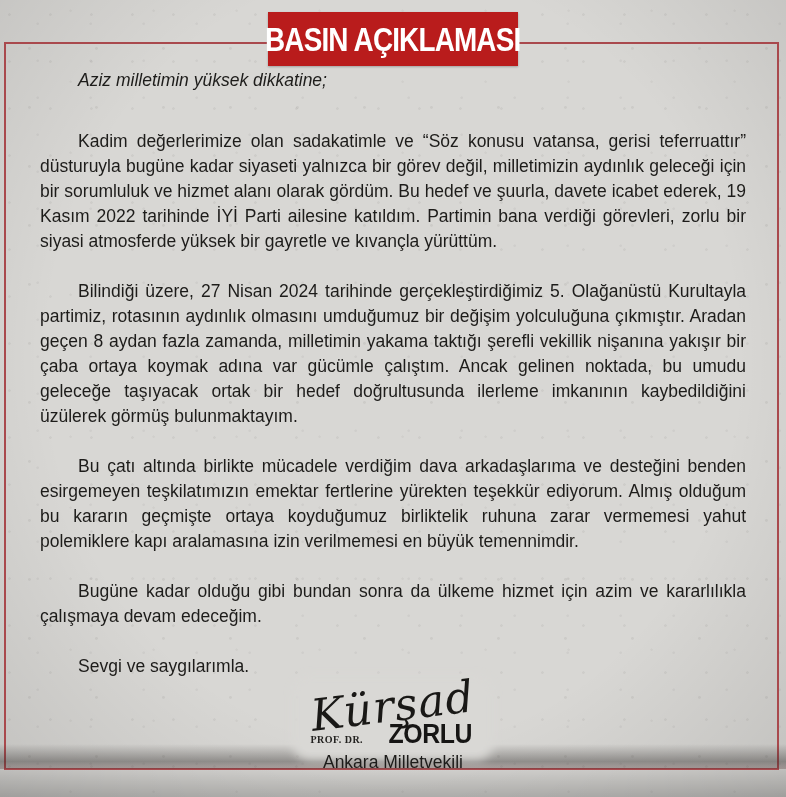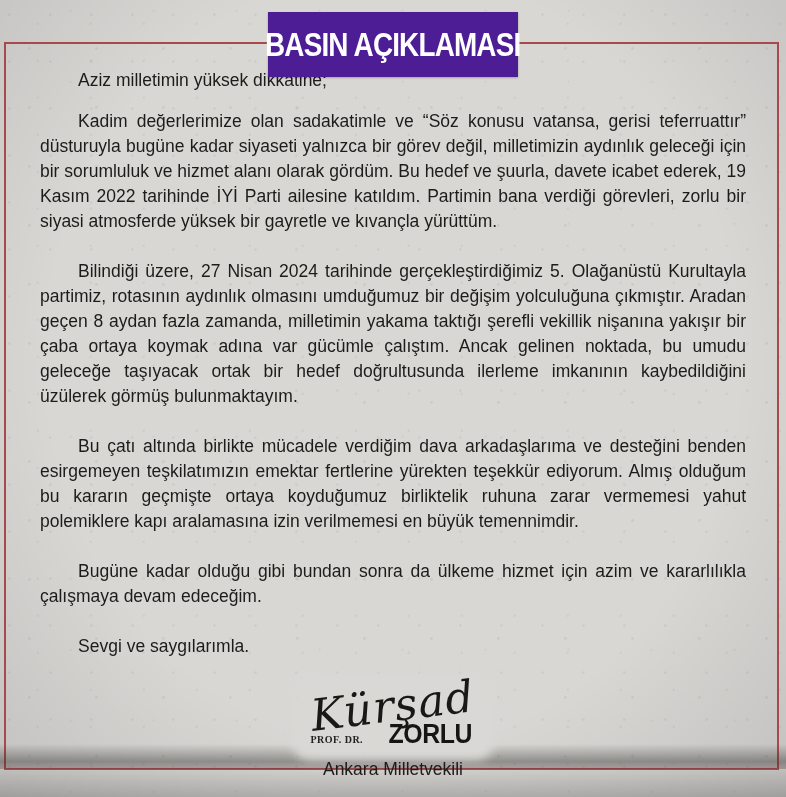--- a/index.html
+++ b/index.html
@@ -25,22 +25,22 @@
     position:absolute;inset:0;pointer-events:none;
     background:
       radial-gradient(ellipse at 50% 45%, rgba(0,0,0,0) 62%, rgba(0,0,0,.10) 100%),
       linear-gradient(to bottom, rgba(0,0,0,0) 96%, rgba(0,0,0,.18) 100%);
   }
 
   
   .banner{
     position:absolute;
     left:50%;top:12px;transform:translateX(-50%);
-    width:250px;height:65px;
-    background:#4c1d95;
+    width:250px;height:54px;
+    background:#b91c1c;
     display:flex;align-items:center;justify-content:center;
     z-index:6;
     box-shadow:0 1px 2px rgba(0,0,0,.25);
   }
   .banner-title{
     color:#ffffff;
     font-weight:bold;
     font-size:34px;
     letter-spacing:-1px;
     transform:scaleX(.82);
@@ -63,21 +63,21 @@
     z-index:3;
     color:#1d1c1a;
     font-size:17.5px;
     line-height:25px;
     text-align:justify;
   }
   .letter p{
     margin:0 0 25px 0;
     text-indent:38px;
   }
-  .letter p.salutation{margin-bottom:16px;}
+  .letter p.salutation{margin-bottom:36px;font-style:italic;}
   .letter p.closing{text-align:left;margin-bottom:0;}
 
   
   .bottom-shadow{
     position:absolute;
     left:0;right:0;top:744px;height:25px;
     background:linear-gradient(to bottom, rgba(50,46,44,0) 0%, rgba(50,46,44,.42) 70%, rgba(80,50,50,.30) 100%);
     z-index:4;
   }
 
@@ -112,21 +112,20 @@
   }
   .sig-prefix{
     font-size:10px;letter-spacing:.5px;color:#232220;font-weight:bold;
     font-family:"Liberation Serif",serif;
   }
   .sig-surname{
     font-size:27px;font-weight:900;letter-spacing:-.5px;color:#161514;
     transform:scaleX(.92);
   }
   .sig-role{
-    margin-top:7px;
     font-size:17.5px;color:#1d1c1a;
     letter-spacing:0;
   }
 </style>
 </head>
 <body>
 
 <div class="paper"></div>
 
 <div class="frame"></div>

